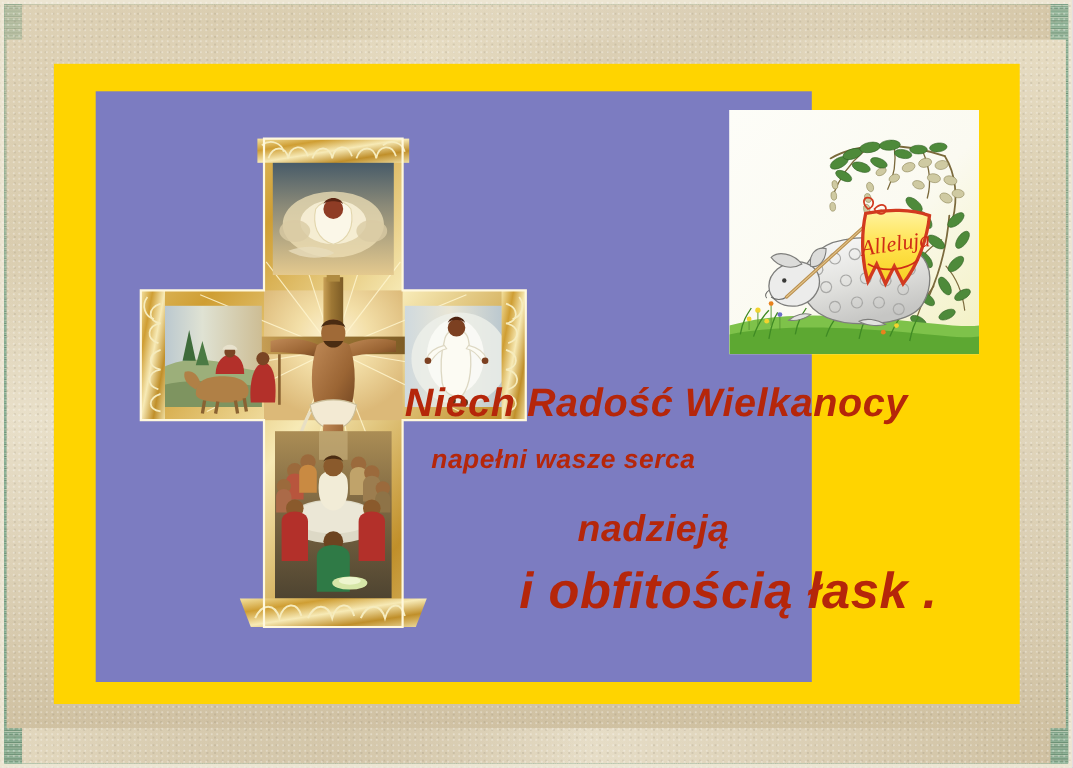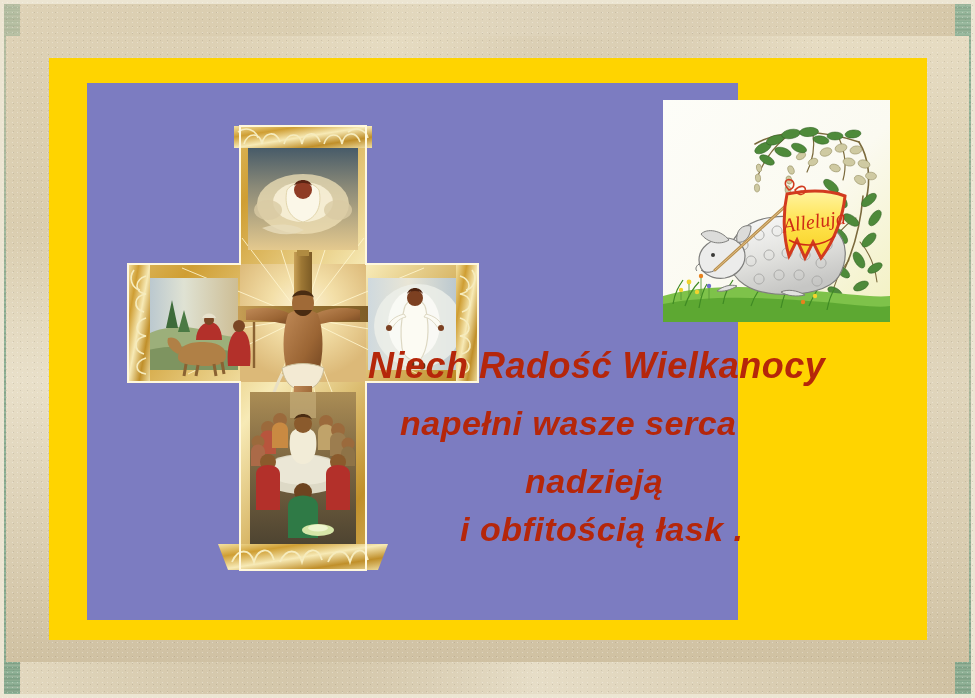--- a/index.html
+++ b/index.html
@@ -75,23 +75,23 @@
   
   #greeting{position:absolute;left:0;top:0;width:975px;height:492px;
             pointer-events:none;}
   .gl{position:absolute;white-space:nowrap;
       font-family:"Liberation Sans",sans-serif;
       font-weight:bold;font-style:italic;
       color:#B5260A;
       letter-spacing:.5px;
       -webkit-font-smoothing:none;}
   #line1{left:368px;top:345px;font-size:36px;}
-  #line2{left:400px;top:404px;font-size:34px;}
+  #line2{left:392px;top:404px;font-size:24px;}
   #line3{left:525px;top:462px;font-size:34px;text-align:right;}
-  #line4{left:460px;top:510px;font-size:34px;}
+  #line4{left:472px;top:510px;font-size:46px;}
 </style>
 </head>
 <body>
 
 <div id="card">
 
   <div class="frame-outer"></div>
   <div class="frame-green"></div>
   <div class="frame-green-l"></div>
   <div class="frame-green-r"></div>

